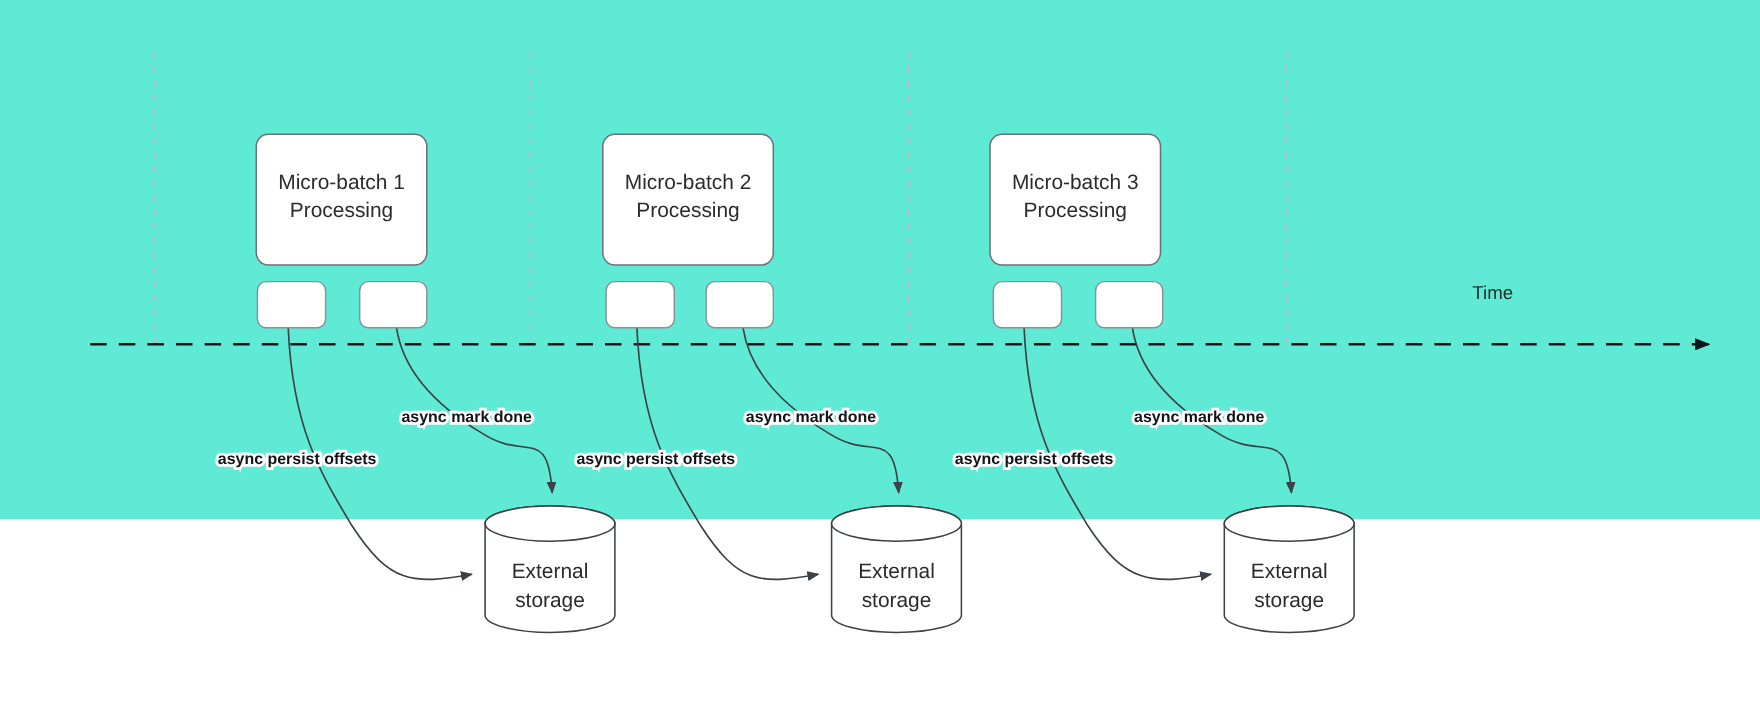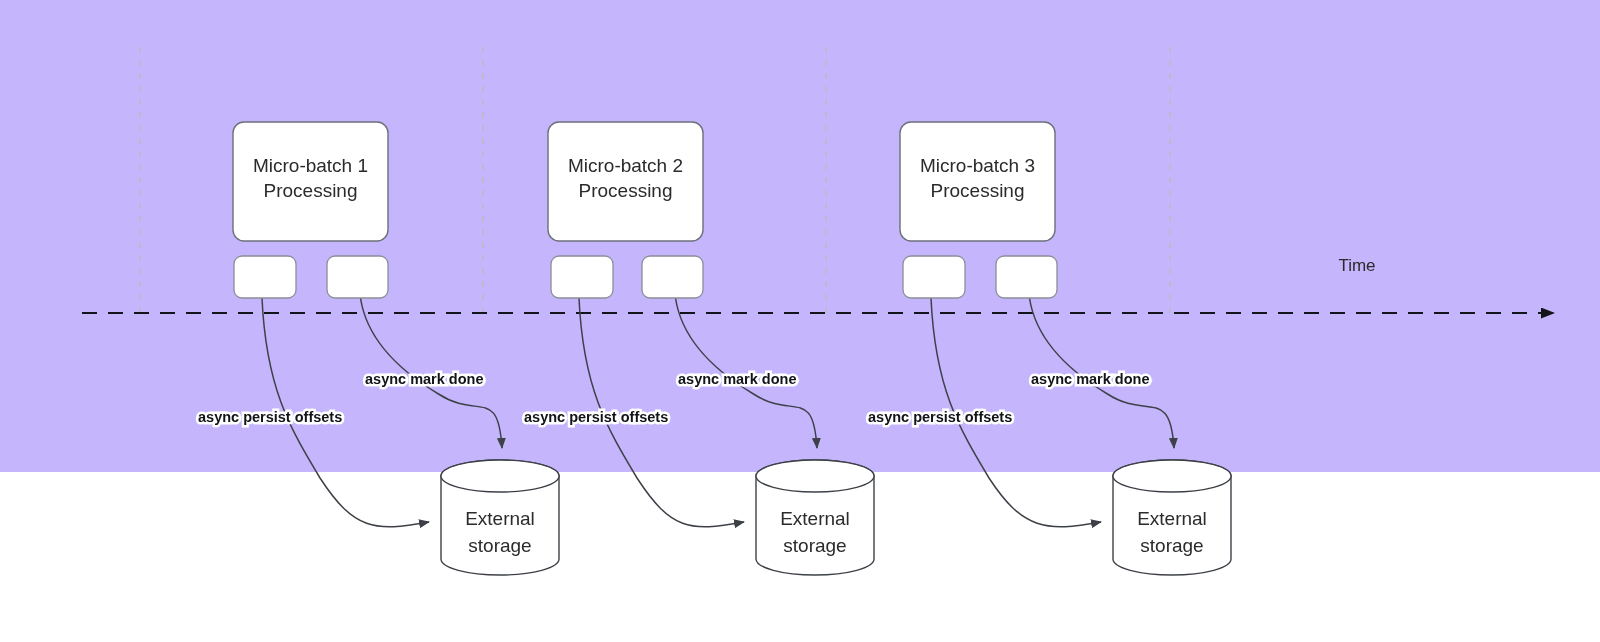--- a/index.html
+++ b/index.html
@@ -10,21 +10,21 @@
   body {
     width: 1600px;
     height: 642px;
     font-family: "Liberation Sans", sans-serif;
     overflow: hidden;
   }
   #canvas {
     position: relative;
     width: 1600px;
     height: 472px;
-    background: #c4b5fd;
+    background: #5eead4;
   }
   #svg-layer {
     position: absolute;
     left: 0;
     top: 0;
     width: 1600px;
     height: 642px;
   }
   .node-label {
     font-size: 19px;

